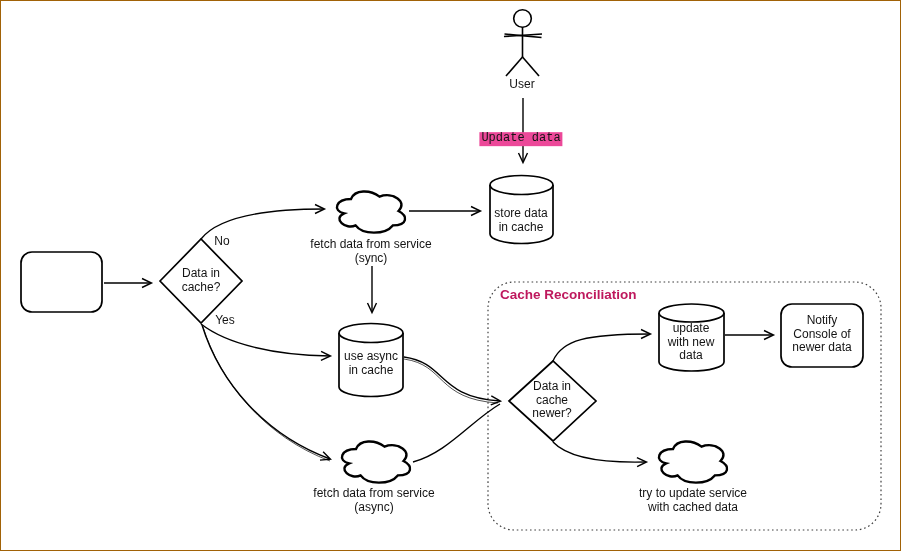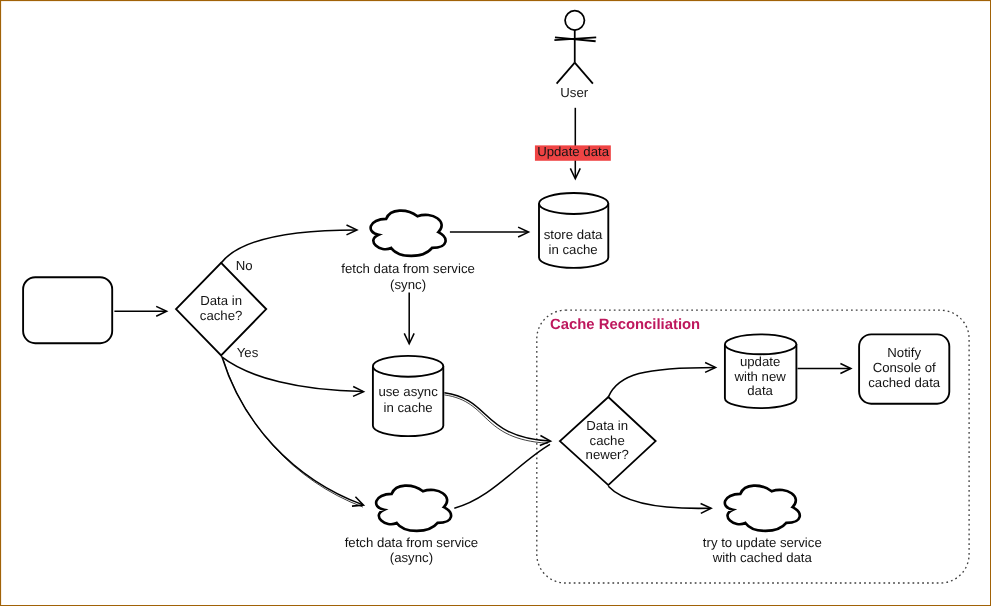--- a/index.html
+++ b/index.html
@@ -7,21 +7,21 @@
     position:relative; width:899px; height:549px;
     border:1px solid #a16207; background:#ffffff;
     font-family:"Liberation Sans", sans-serif; overflow:hidden;
   }
   svg.diagram { position:absolute; left:0; top:0; }
   .lbl {
     position:absolute; transform:translate(-50%,-50%);
     font-size:12px; line-height:1.14; color:#141414;
     text-align:center; white-space:pre-line; pointer-events:none;
   }
-  .edge-lbl { background:#ef4444; padding:0 2px; }
+  .edge-lbl { background:#ec4899; padding:0 2px;font-family:Liberation Mono, monospace; }
   .group-title {
     position:absolute; transform:none; font-weight:bold;
     font-size:13.5px; color:#be185d; white-space:nowrap;
   }
   .shape { fill:#ffffff; stroke:#000000; stroke-width:1.7; }
   .cloud { fill:#ffffff; stroke:#000000; stroke-width:2.4; }
   .edge  { fill:none; stroke:#000000; stroke-width:1.4; }
   .sketch{ fill:none; stroke:#000000; stroke-width:0.8; opacity:0.85; }
   .figure{ fill:none; stroke:#000000; stroke-width:1.6; }
   .container-box { fill:none; stroke:#3f3f3f; stroke-width:1.2; stroke-dasharray:1.6 2.8; }
@@ -140,18 +140,18 @@
   <div class="lbl" style="left:551px; top:400px; width:60px;">Data in
 cache
 newer?</div>
 
   <div class="lbl" style="left:690px; top:342px; width:64px;">update
 with new
 data</div>
 
   <div class="lbl" style="left:821px; top:334px; width:78px;">Notify
 Console of
-cached data</div>
+newer data</div>
 
   <div class="lbl" style="left:692px; top:500px; width:150px;">try to update service
 with cached data</div>
 
 </div>
 
 </body></html>

